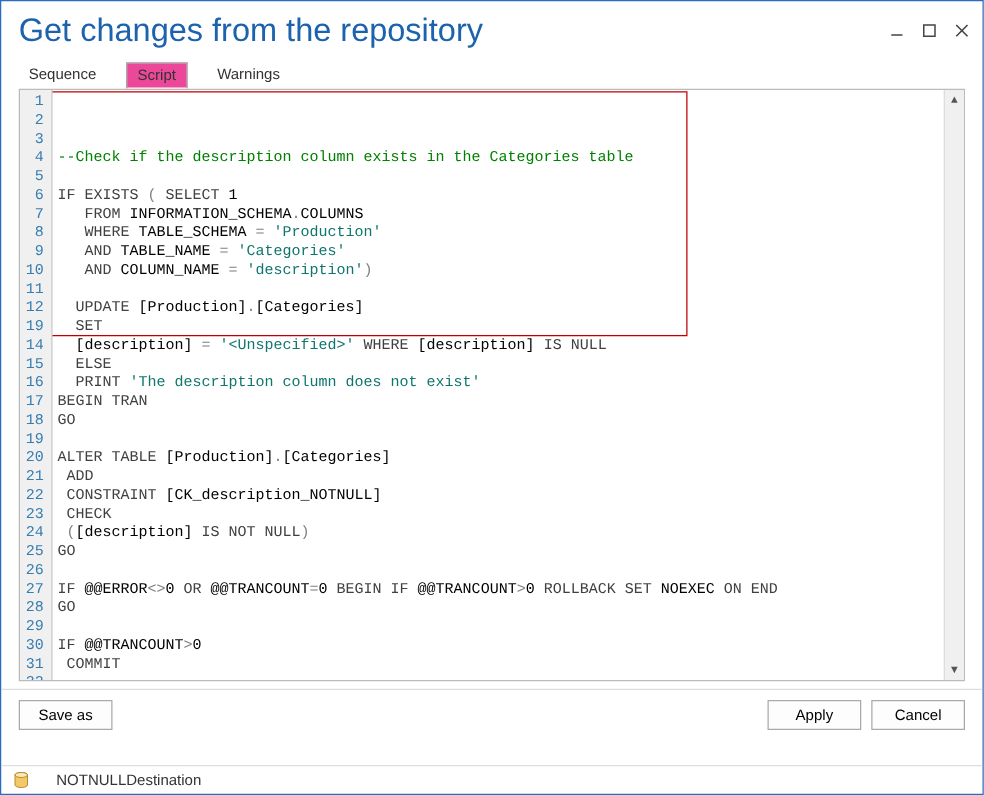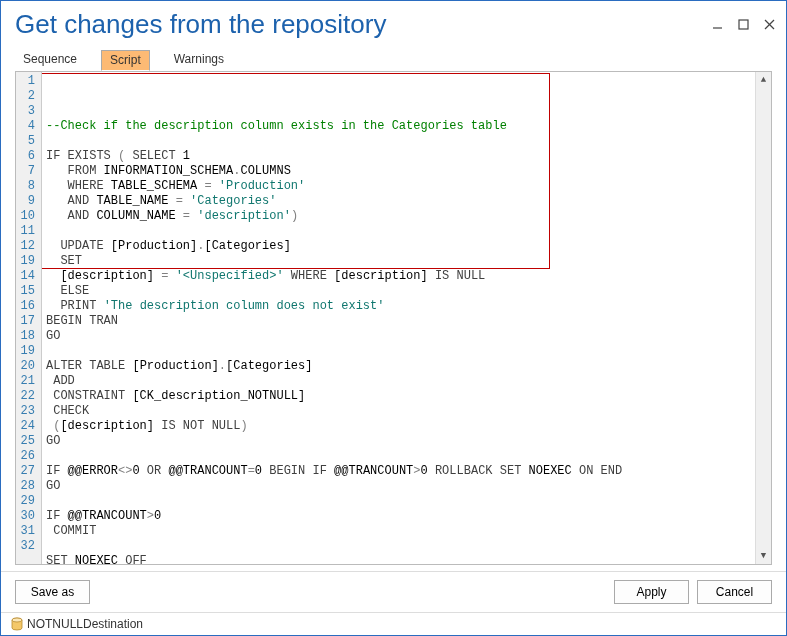--- a/index.html
+++ b/index.html
@@ -39,21 +39,21 @@
     font-size: 12px;
     color: #333;
   }
   .tab {
     padding: 2px 8px 3px 8px;
     cursor: pointer;
   }
   .tab.active {
     border: 1px solid #aaa;
     border-bottom: 1px solid #fff;
-    background: #fdba74;
+    background: #ec4899;
     position: relative;
     z-index: 2;
   }
   .editor-wrap {
     margin: 0 14px 6px 14px;
     border: 1px solid #bbb;
     flex: 1;
     display: flex;
     position: relative;
     overflow: hidden;
@@ -119,21 +119,22 @@
     cursor: pointer;
     padding: 0 14px;
   }
   .statusbar {
     border-top: 1px solid #ddd;
     padding: 4px 10px;
     font-size: 12px;
     color: #333;
     display: flex;
     align-items: center;
-    gap: 4px;
+    gap: 22px;
+    margin-top: 20px;
   }
   .db-icon {
     width: 12px; height: 14px;
     display: inline-block;
   }
 </style>
 </head>
 <body>
 
 <div class="titlebar">

